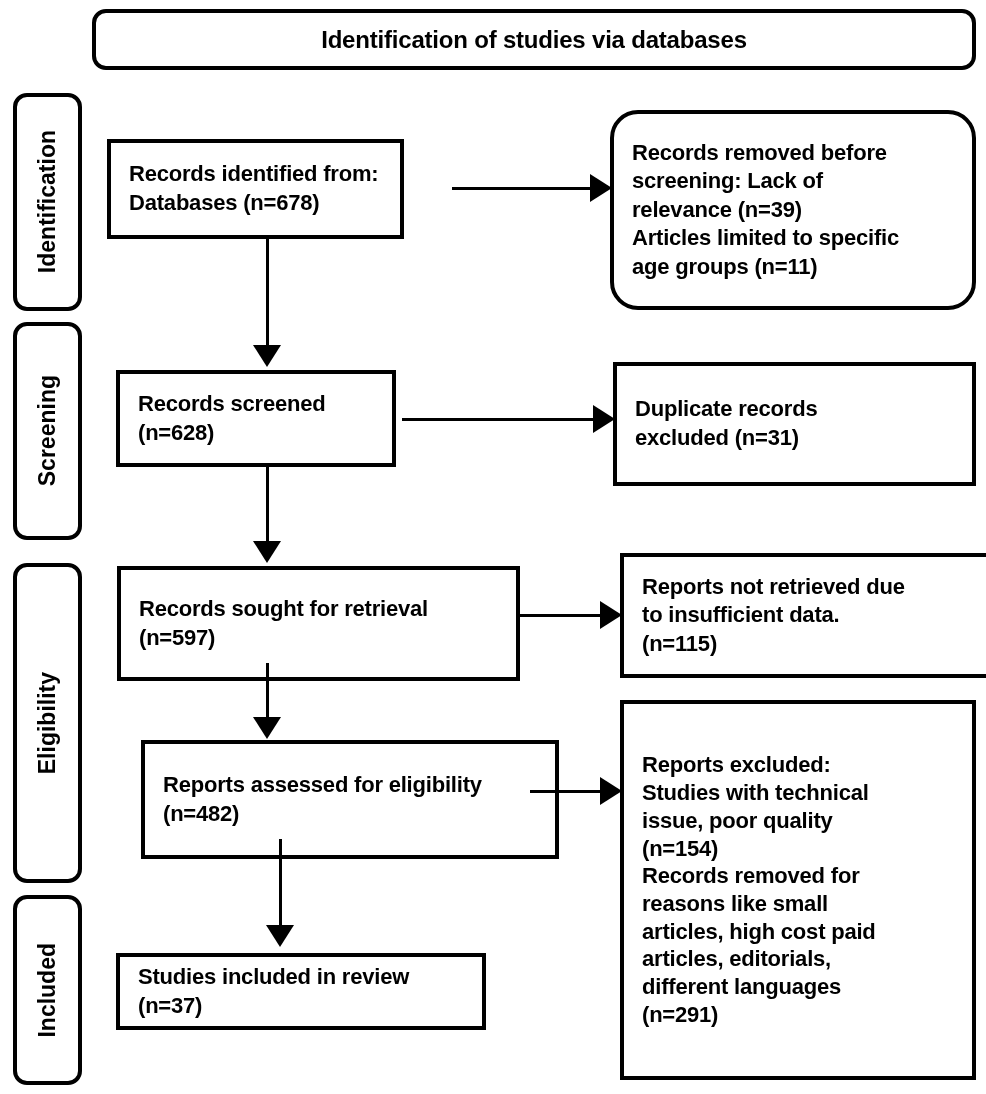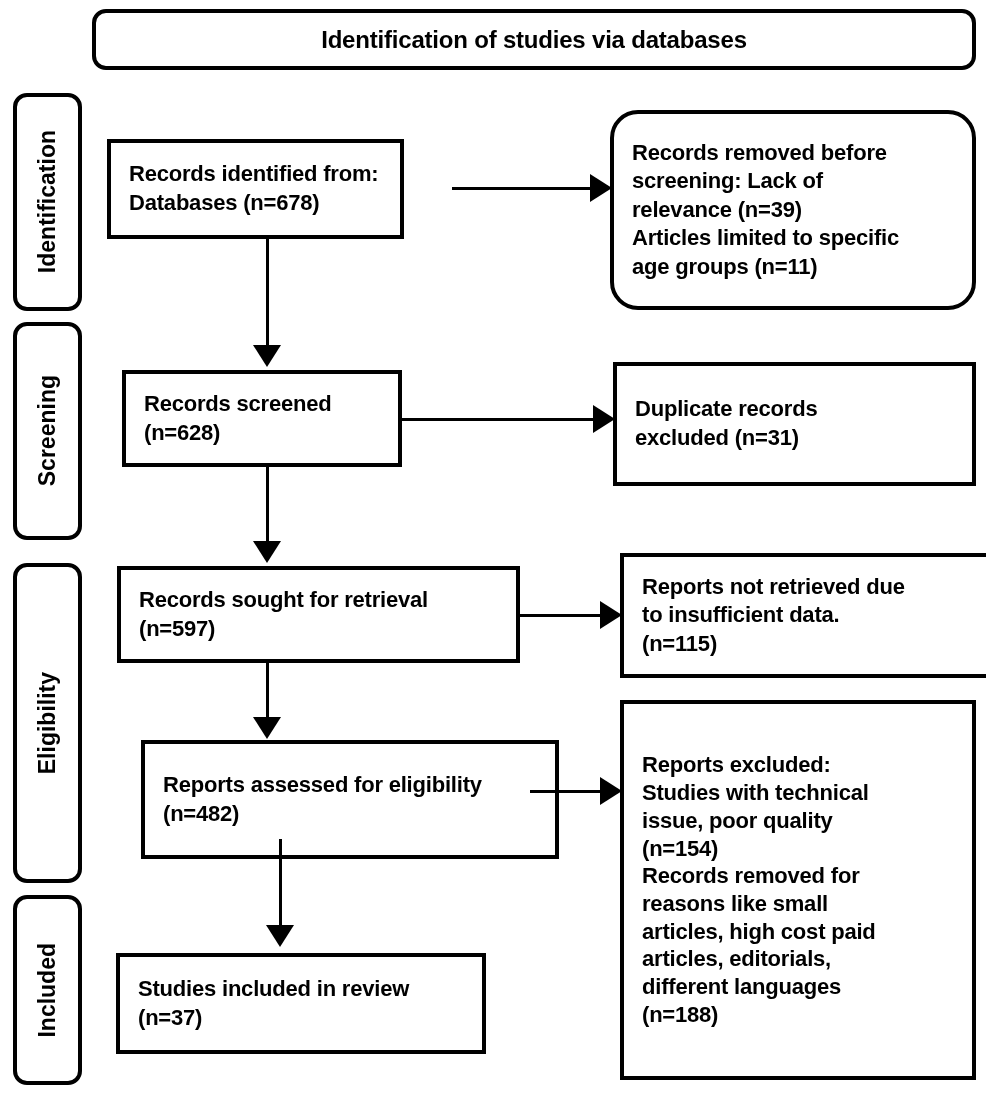--- a/index.html
+++ b/index.html
@@ -147,37 +147,37 @@
 Articles limited to specific
 age groups (n=11)</div>
   </div>
 
   <div class="hline" style="left:452px; top:187px; width:142px;"></div>
   <div class="arrow-right" style="left:590px; top:174px;"></div>
 
   <div class="vline" style="left:266px; top:239px; height:108px;"></div>
   <div class="arrow-down" style="left:253px; top:345px;"></div>
 
-  <div class="flow-box" style="left:122px; top:370px; width:280px; height:97px;">
+  <div class="flow-box" style="left:116px; top:370px; width:280px; height:97px;">
     <div class="box-text">Records screened
 (n=628)</div>
   </div>
 
   <div class="flow-box" style="left:613px; top:362px; width:363px; height:124px;">
     <div class="box-text">Duplicate records
 excluded (n=31)</div>
   </div>
 
   <div class="hline" style="left:402px; top:418px; width:195px;"></div>
   <div class="arrow-right" style="left:593px; top:405px;"></div>
 
   <div class="vline" style="left:266px; top:467px; height:76px;"></div>
   <div class="arrow-down" style="left:253px; top:541px;"></div>
 
-  <div class="flow-box" style="left:117px; top:566px; width:403px; height:97px;">
+  <div class="flow-box" style="left:117px; top:566px; width:403px; height:115px;">
     <div class="box-text">Records sought for retrieval
 (n=597)</div>
   </div>
 
   <div class="flow-box" style="left:620px; top:553px; width:417px; height:125px;">
     <div class="box-text">Reports not retrieved due
 to insufficient data.
 (n=115)</div>
   </div>
 
@@ -195,27 +195,27 @@
   <div class="flow-box tight" style="left:620px; top:700px; width:356px; height:380px;">
     <div class="box-text">Reports excluded:
 Studies with technical
 issue, poor quality
 (n=154)
 Records removed for
 reasons like small
 articles, high cost paid
 articles, editorials,
 different languages
-(n=188)</div>
+(n=291)</div>
   </div>
 
   <div class="hline" style="left:530px; top:790px; width:74px;"></div>
   <div class="arrow-right" style="left:600px; top:777px;"></div>
 
   <div class="vline" style="left:279px; top:839px; height:88px;"></div>
   <div class="arrow-down" style="left:266px; top:925px;"></div>
 
-  <div class="flow-box" style="left:116px; top:953px; width:370px; height:101px;">
+  <div class="flow-box" style="left:116px; top:953px; width:370px; height:77px;">
     <div class="box-text">Studies included in review
 (n=37)</div>
   </div>
 
 </div>
 
 </body></html>

